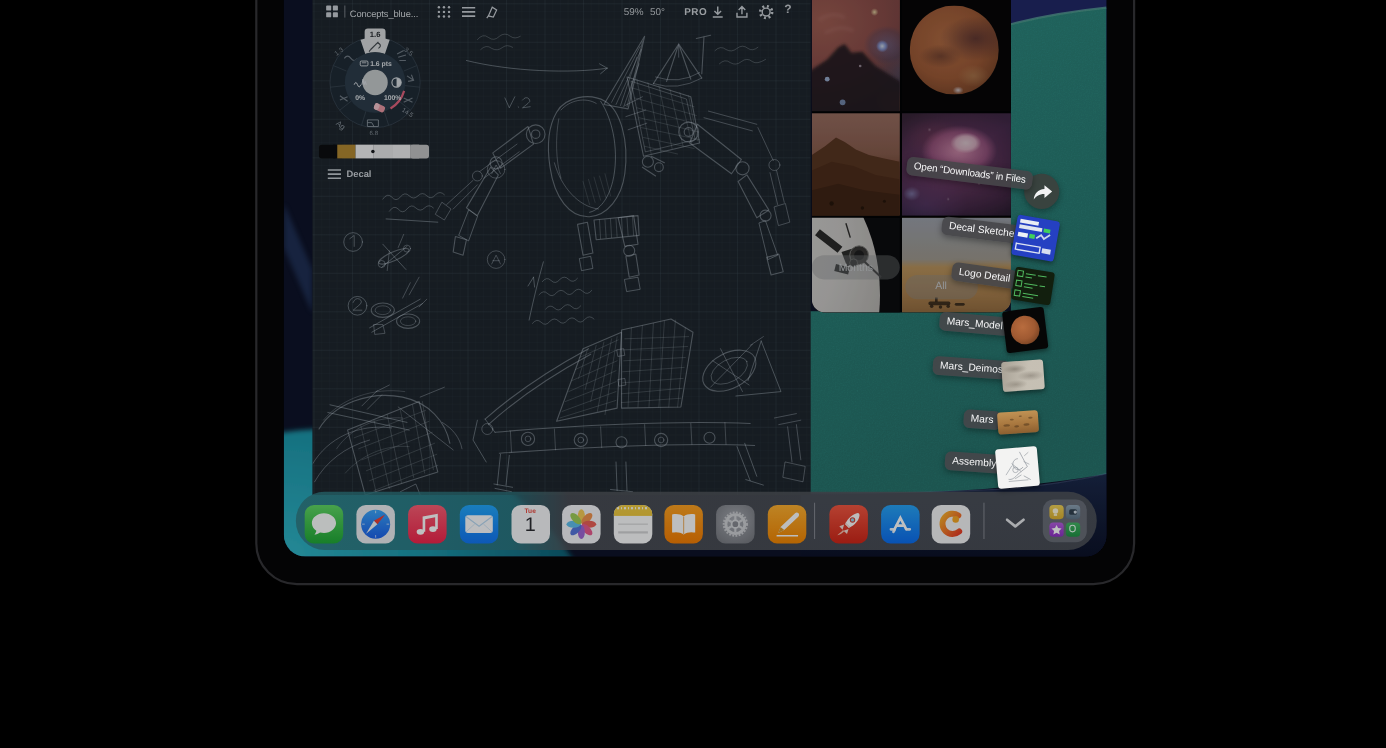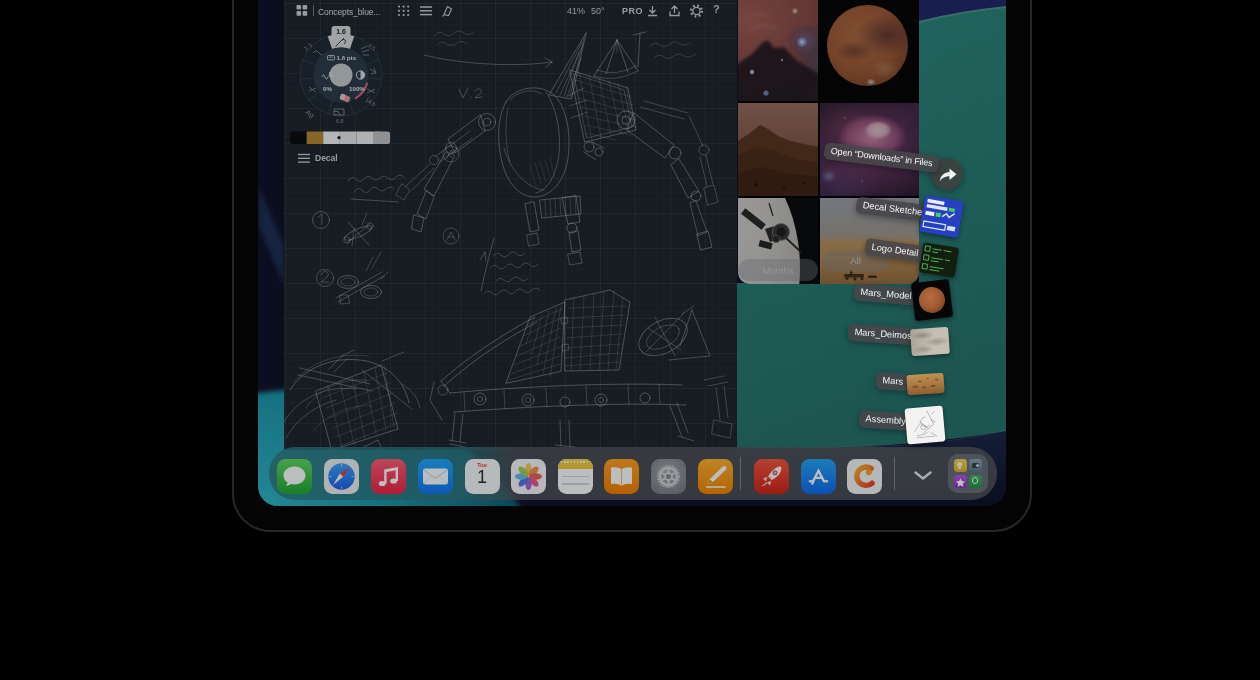--- a/index.html
+++ b/index.html
@@ -344,21 +344,21 @@
           <circle cx="55" cy="137.7" r="1.6" fill="#17191b"></circle>
         </g>
 
         <g stroke="#c3c9ce" stroke-width="1.4">
             <line x1="14" y1="154.5" x2="26" y2="154.5"></line>
             <line x1="14" y1="158.3" x2="26" y2="158.3"></line>
             <line x1="14" y1="162.1" x2="26" y2="162.1"></line>
           </g>
       </svg>
       <div class="tbtxt" style="left:34px;top:6.5px;font-size:8.5px;color:#dadee1;letter-spacing:-0.1px">Concepts_blue...</div>
-      <div class="tbtxt" style="left:283px;top:6px;color:#c3c7cb">41%</div>
+      <div class="tbtxt" style="left:283px;top:6px;color:#c3c7cb">59%</div>
       <div class="tbtxt" style="left:307px;top:6px;color:#c3c7cb">50°</div>
       <div class="tbtxt" style="left:338px;top:6px;color:#cdd1d5;font-weight:bold;letter-spacing:0.5px">PRO</div>
       <div class="tbtxt" style="left:429px;top:4px;color:#c3c7cb;font-size:11px;font-weight:bold">?</div>
       <div class="tbtxt" style="left:31px;top:153px;font-size:8.5px;font-weight:bold;color:#ccd1d6">Decal</div>
     </div>
 
     <div id="pwin">
 
       <div class="ph" style="left:0;top:0;width:80px;height:101px;background:
         radial-gradient(8px 8px at 64px 42px, #e8f2ff, rgba(150,180,255,0.75) 40%, transparent 70%),
@@ -448,21 +448,21 @@
               <circle cx="27" cy="80.5" r="1.6"></circle>
               <circle cx="35" cy="81" r="1.6"></circle>
               <circle cx="42" cy="80.5" r="1.6"></circle>
               <rect x="30" y="72.5" width="2.4" height="4"></rect>
             </g>
           </svg>
       </div>
 
       <div style="position:absolute;left:0;top:0;width:181.5px;height:283.5px;background:rgba(5,6,8,0.13)"></div>
 
-      <div class="pill" style="left:0.5px;top:259px;width:80px">Months</div>
+      <div class="pill" style="left:0.5px;top:232px;width:80px">Months</div>
       <div class="pill" style="left:85px;top:249.5px;width:66px">All</div>
     </div>
 
     <div id="dock">
 
       <div class="ic" style="left:8px;background:linear-gradient(180deg,#60d862,#1fa834)">
         <svg width="35" height="35">
             <path d="M17.5 7.5c6.1 0 11 4 11 9 0 5-4.9 9-11 9-1.2 0-2.4-.15-3.5-.45-1.5 1.1-3.6 1.8-5.2 1.9.9-.9 1.6-2.2 1.8-3.4-2.5-1.6-4.1-4.2-4.1-7.05 0-5 4.9-9 11-9z" fill="#fbfefb"></path>
           </svg>
       </div>

